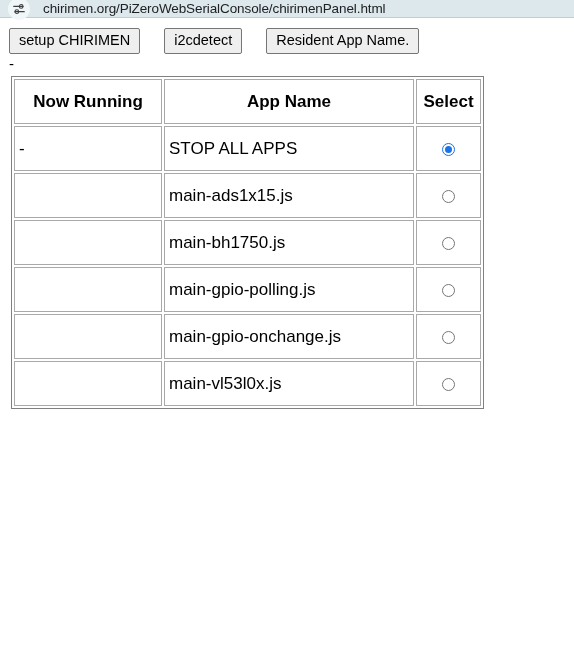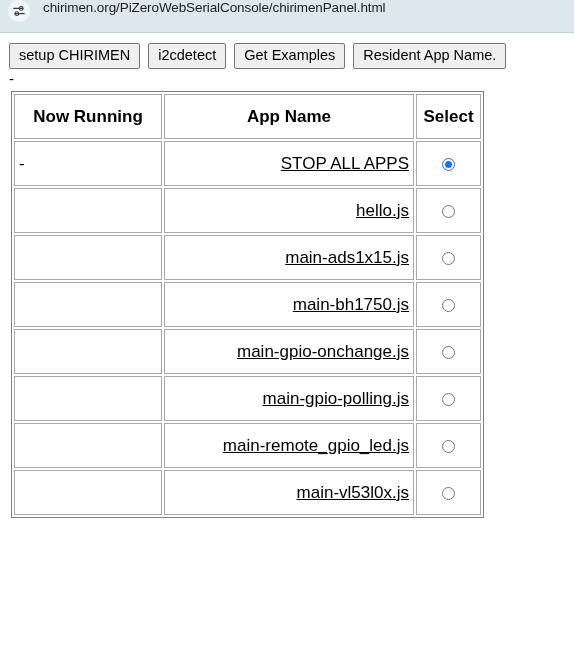--- a/index.html
+++ b/index.html
@@ -10,24 +10,25 @@
   body {
     width: 574px;
     height: 662px;
     background: #ffffff;
     font-family: "Liberation Sans", sans-serif;
     overflow: hidden;
   }
 
   
   .urlbar {
-    height: 33px;
+    height: 18px;
     background: #dde8ed;
     border-bottom: 1px solid #c2ced3;
     display: flex;
+    align-items: center;
     padding: 0 0 0 8px;
     box-sizing: border-box;
   }
   .site-settings-btn {
     width: 22px;
     height: 22px;
     border-radius: 50%;
     background: #f1f6f8;
     display: flex;
     align-items: center;
@@ -48,21 +49,21 @@
   
   .page {
     padding: 0;
     background: #ffffff;
   }
 
   .toolbar {
     padding: 10px 0 0 9px;
     display: flex;
     align-items: flex-start;
-    gap: 8px;
+    gap: 24px;
   }
   .btn {
     font-family: "Liberation Sans", sans-serif;
     font-size: 14.5px;
     color: #000000;
     background: #efefef;
     border: 1px solid #767676;
     border-radius: 2px;
     padding: 3px 9px 4px 9px;
     line-height: 17px;
@@ -107,21 +108,21 @@
   table.app-table th {
     font-weight: bold;
     text-align: center;
     font-size: 17px;
   }
   col.c-running { width: 148px; }
   col.c-appname { width: 250px; }
   col.c-select  { width: 65px; }
 
   td.running-cell { text-align: left; }
-  td.appname-cell { text-align: right; text-decoration: underline; }
+  td.appname-cell { text-align: left; }
   td.select-cell  { text-align: center; padding: 2px 0; }
 
   
   .radio {
     width: 13px;
     height: 13px;
     border-radius: 50%;
     border: 1px solid #767676;
     background: #ffffff;
     display: inline-block;
@@ -160,21 +161,20 @@
     </svg>
   </div>
   <div class="url-text">chirimen.org/PiZeroWebSerialConsole/chirimenPanel.html</div>
 </div>
 
 <div class="page">
 
   <div class="toolbar">
     <button class="btn">setup CHIRIMEN</button>
     <button class="btn">i2cdetect</button>
-    <button class="btn">Get Examples</button>
     <button class="btn">Resident App Name.</button>
   </div>
 
   <div class="status-line">-</div>
 
   <div class="table-wrap">
     <table class="app-table">
       <colgroup>
         <col class="c-running">
         <col class="c-appname">
@@ -188,46 +188,36 @@
         </tr>
       </thead>
       <tbody id="app-rows">
           <tr>
             <td class="running-cell">-</td>
             <td class="appname-cell">STOP ALL APPS</td>
             <td class="select-cell"><span class="radio checked"></span></td>
           </tr>
           <tr>
             <td class="running-cell"></td>
-            <td class="appname-cell">hello.js</td>
-            <td class="select-cell"><span class="radio"></span></td>
-          </tr>
-          <tr>
-            <td class="running-cell"></td>
             <td class="appname-cell">main-ads1x15.js</td>
             <td class="select-cell"><span class="radio"></span></td>
           </tr>
           <tr>
             <td class="running-cell"></td>
             <td class="appname-cell">main-bh1750.js</td>
             <td class="select-cell"><span class="radio"></span></td>
           </tr>
           <tr>
             <td class="running-cell"></td>
+            <td class="appname-cell">main-gpio-polling.js</td>
+            <td class="select-cell"><span class="radio"></span></td>
+          </tr>
+          <tr>
+            <td class="running-cell"></td>
             <td class="appname-cell">main-gpio-onchange.js</td>
-            <td class="select-cell"><span class="radio"></span></td>
-          </tr>
-          <tr>
-            <td class="running-cell"></td>
-            <td class="appname-cell">main-gpio-polling.js</td>
-            <td class="select-cell"><span class="radio"></span></td>
-          </tr>
-          <tr>
-            <td class="running-cell"></td>
-            <td class="appname-cell">main-remote_gpio_led.js</td>
             <td class="select-cell"><span class="radio"></span></td>
           </tr>
           <tr>
             <td class="running-cell"></td>
             <td class="appname-cell">main-vl53l0x.js</td>
             <td class="select-cell"><span class="radio"></span></td>
           </tr>
         </tbody>
     </table>
   </div>

